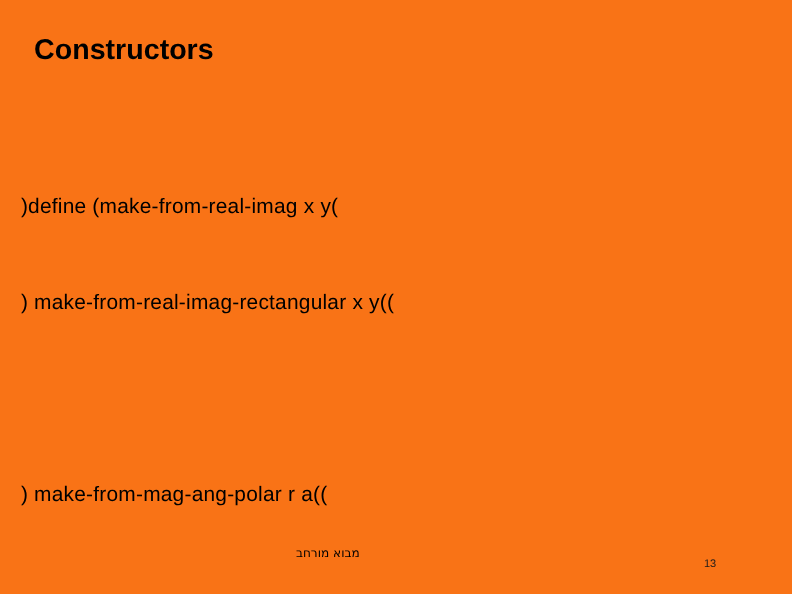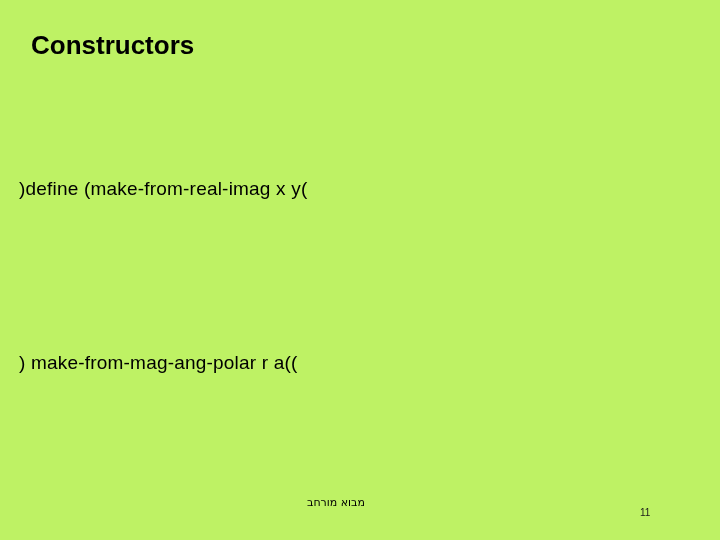--- a/index.html
+++ b/index.html
@@ -13,21 +13,21 @@
     font-family: "Liberation Sans", sans-serif;
     overflow: hidden;
     position: relative;
   }
 
   .slide {
     position: absolute;
     top: 0; left: 0;
     width: 720px;
     height: 540px;
-    background: #bef264;
+    background: #f97316;
   }
 
   .slide-title {
     position: absolute;
     left: 31px;
     top: 30px;
     font-family: "Liberation Sans", sans-serif;
     font-size: 26px;
     font-weight: bold;
     color: #000000;
@@ -66,21 +66,20 @@
     left: 0;
     top: 496px;
     width: 596px;
     text-align: center;
     font-family: "DejaVu Sans", "Liberation Sans", sans-serif;
     font-size: 11px;
     color: #000000;
     direction: rtl;
     unicode-bidi: embed;
     line-height: 14px;
-    margin-left: 38px;
   }
 
   .page-number {
     position: absolute;
     left: 640px;
     top: 507px;
     width: 40px;
     text-align: left;
     font-family: "Liberation Sans", sans-serif;
     font-size: 10px;
@@ -92,25 +91,26 @@
 <body>
 
 <div class="slide">
 
   <div class="slide-title">Constructors</div>
 
   <div class="body-area">
 
     <div class="code-block block-one">
       <span class="code-line">)define (make-from-real-imag x y(</span>
+      <span class="code-line">) make-from-real-imag-rectangular x y((</span>
     </div>
 
     <div class="code-block block-two">
       <span class="code-line">) make-from-mag-ang-polar r a((</span>
     </div>
 
   </div>
 
   <div class="footer-note">מבוא מורחב</div>
 
-  <div class="page-number">11</div>
+  <div class="page-number">13</div>
 
 </div>
 
 </body></html>

